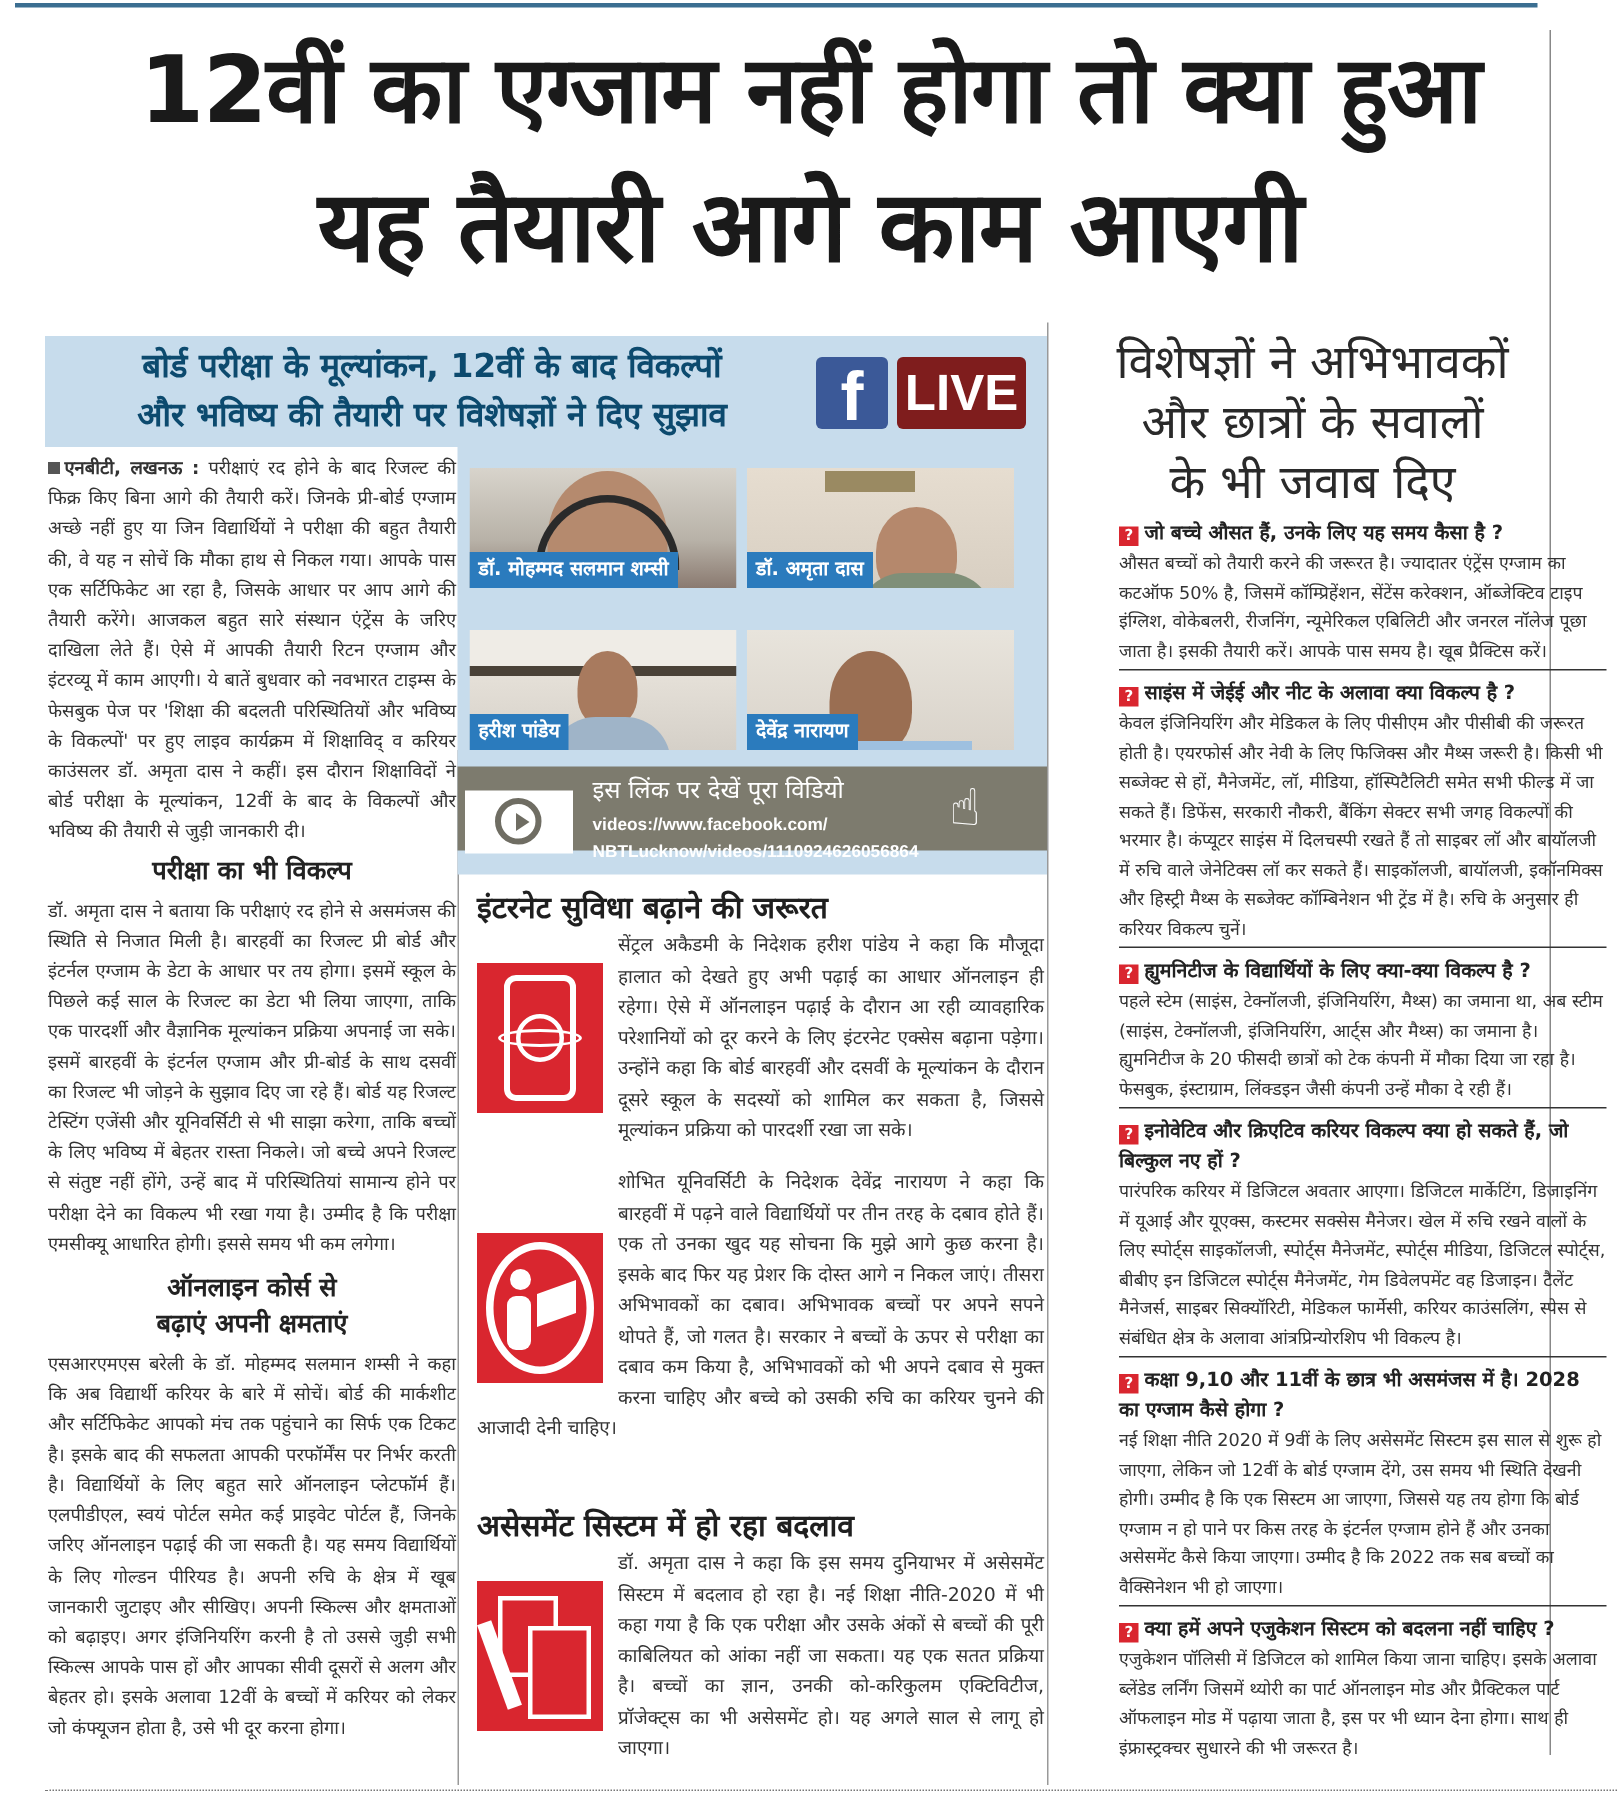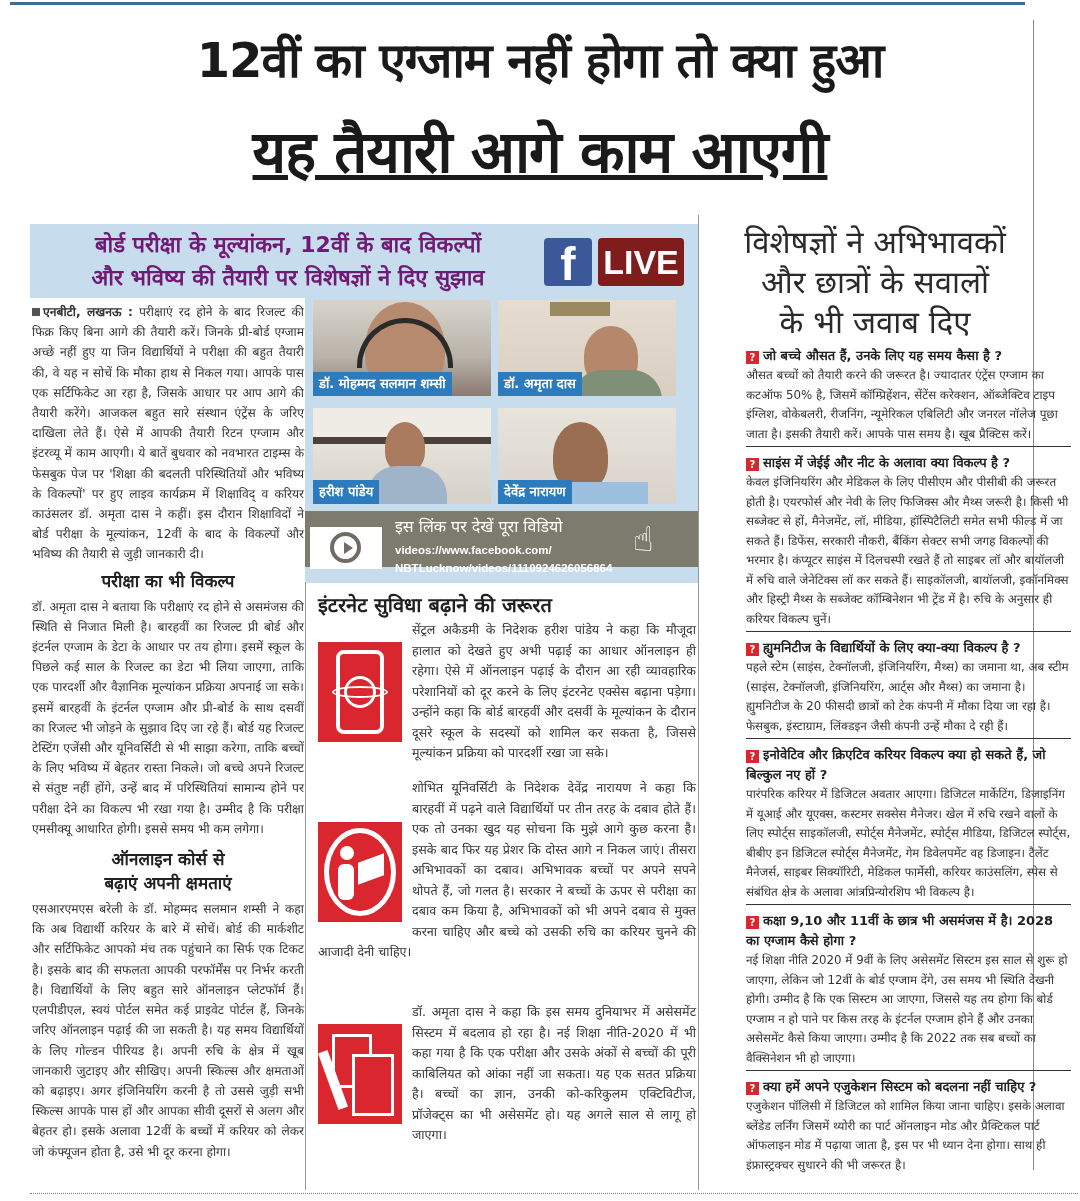--- a/index.html
+++ b/index.html
@@ -1,36 +1,36 @@
 <!DOCTYPE html>
 <html><head>
 <meta charset="utf-8">
 <style>
   * { box-sizing: border-box; margin: 0; padding: 0; }
   body { width: 1080px; height: 1201px; background: #ffffff; font-family: "DejaVu Sans", sans-serif; color: #2a2a2a; overflow: hidden; position: relative; }
   .topbar { position: absolute; left: 10px; top: 2px; width: 1015px; height: 3px; background: #3b6e91; }
   .headline { position: absolute; left: 0; top: 14px; width: 1080px; text-align: center; font-family: "DejaVu Sans", sans-serif; font-weight: bold; color: #1a1a1a; letter-spacing: -1px; }
-  .headline .l1 { font-size: 48px; line-height: 92px; display: block; text-align: center; }
-  .headline .l2 { font-size: 58px; line-height: 92px; display: block; text-decoration: underline; }
+  .headline .l1 { font-size: 62px; line-height: 92px; display: block; text-align: center; }
+  .headline .l2 { font-size: 66px; line-height: 92px; display: block; }
   .rightrule { position: absolute; left: 1033px; top: 20px; width: 1px; height: 1150px; background: #888; }
 
   .banner { position: absolute; left: 30px; top: 224px; width: 668px; height: 74px; background: #c7dcec; }
-  .banner-text { position: absolute; left: 8px; top: 4px; width: 500px; text-align: center; font-size: 22px; line-height: 33px; font-weight: bold; color: #701a75; }
+  .banner-text { position: absolute; left: 8px; top: 4px; width: 500px; text-align: center; font-size: 22px; line-height: 33px; font-weight: bold; color: #0c4a6e; }
   .fb-icon { position: absolute; left: 514px; top: 14px; width: 48px; height: 48px; background: #3b5998; border-radius: 4px; color: #fff; font-size: 46px; font-weight: bold; text-align: center; line-height: 52px; font-family: "Liberation Sans", sans-serif; }
   .live-badge { position: absolute; left: 568px; top: 14px; width: 86px; height: 48px; background: #7f1d1d; border-radius: 4px; color: #fff; font-size: 34px; font-weight: bold; text-align: center; line-height: 48px; font-family: "Liberation Sans", sans-serif; }
 
   .col1 { position: absolute; left: 32px; top: 302px; width: 272px; font-size: 12.2px; line-height: 20.2px; text-align: justify; font-family: "DejaVu Sans", sans-serif; color: #333; }
   .col1 p { margin: 0; }
   .sub-head { font-weight: bold; font-size: 17px; text-align: center; line-height: 24px; margin: 4px 0 4px; color: #222; }
   .byline { font-weight: bold; }
   .sq { display: inline-block; width: 8px; height: 8px; background: #555; margin-right: 3px; }
   .col1-rule { position: absolute; left: 305px; top: 500px; width: 1px; height: 690px; background: #999; }
 
   .video-panel { position: absolute; left: 305px; top: 298px; width: 393px; height: 285px; background: #c7dcec; }
-  .tile { position: absolute; width: 178px; height: 96px; overflow: hidden; }
+  .tile { position: absolute; width: 178px; height: 80px; overflow: hidden; margin-top: 12px; }
   .tile .bg { position: absolute; inset: 0; }
   .tile .cap { position: absolute; left: 0; bottom: 0; height: 24px; padding: 0 6px; background: #2b7bbd; color: #fff; font-size: 13px; line-height: 24px; font-weight: bold; white-space: nowrap; }
   .person { position: absolute; border-radius: 50% 50% 40% 40%; }
   .video-footer { position: absolute; left: 0; top: 213px; width: 393px; height: 56px; background: #7d7b6e; }
   .play-box { position: absolute; left: 5px; top: 16px; width: 72px; height: 42px; background: #fff; }
   .play-circle { position: absolute; left: 20px; top: 5px; width: 31px; height: 31px; border: 4px solid #6f6d63; border-radius: 50%; }
   .play-tri { position: absolute; left: 10px; top: 6px; width: 0; height: 0; border-left: 9px solid #6f6d63; border-top: 6px solid transparent; border-bottom: 6px solid transparent; }
   .video-title { position: absolute; left: 90px; top: 5px; color: #fff; font-size: 16px; line-height: 22px; white-space: nowrap; }
   .video-url { position: absolute; left: 90px; top: 30px; color: #fff; font-size: 11.5px; line-height: 18px; font-weight: bold; font-family: "Liberation Sans", sans-serif; }
   .hand-icon { position: absolute; left: 328px; top: 6px; width: 36px; height: 44px; color: #fff; font-size: 34px; line-height: 44px; }
@@ -136,20 +136,21 @@
   <div class="red-icon" style="margin-top:44px; height:100px;">
     <div style="position:absolute; left:6px; top:6px; width:72px; height:88px; border:5px solid #fff; border-radius:50%;"></div>
     <div style="position:absolute; left:22px; top:24px; width:14px; height:14px; background:#fff; border-radius:50%;"></div>
     <div style="position:absolute; left:20px; top:42px; width:16px; height:36px; background:#fff; border-radius:6px;"></div>
     <div style="position:absolute; left:40px; top:36px; width:26px; height:22px; background:#fff; transform:skewY(-20deg);"></div>
   </div>
   <p>शोभित यूनिवर्सिटी के निदेशक देवेंद्र नारायण ने कहा कि बारहवीं में पढ़ने वाले विद्यार्थियों पर तीन तरह के दबाव होते हैं। एक तो उनका खुद यह सोचना कि मुझे आगे कुछ करना है। इसके बाद फिर यह प्रेशर कि दोस्त आगे न निकल जाएं। तीसरा अभिभावकों का दबाव। अभिभावक बच्चों पर अपने सपने थोपते हैं, जो गलत है। सरकार ने बच्चों के ऊपर से परीक्षा का दबाव कम किया है, अभिभावकों को भी अपने दबाव से मुक्त करना चाहिए और बच्चे को उसकी रुचि का करियर चुनने की आजादी देनी चाहिए।</p>
 </div>
 
 <div class="col2" style="top:1002px;">
+  <div class="sec-head">असेसमेंट सिस्टम में हो रहा बदलाव</div>
   <div class="red-icon" style="margin-top:22px; height:100px;">
     <div style="position:absolute; left:14px; top:10px; width:40px; height:54px; border:3px solid #fff;"></div>
     <div style="position:absolute; left:34px; top:30px; width:42px; height:62px; border:3px solid #fff; background:#d9262f;"></div>
     <div style="position:absolute; left:10px; top:26px; width:10px; height:60px; background:#fff; transform:rotate(-20deg);"></div>
   </div>
   <p>डॉ. अमृता दास ने कहा कि इस समय दुनियाभर में असेसमेंट सिस्टम में बदलाव हो रहा है। नई शिक्षा नीति-2020 में भी कहा गया है कि एक परीक्षा और उसके अंकों से बच्चों की पूरी काबिलियत को आंका नहीं जा सकता। यह एक सतत प्रक्रिया है। बच्चों का ज्ञान, उनकी को-करिकुलम एक्टिविटीज, प्रॉजेक्ट्स का भी असेसमेंट हो। यह अगले साल से लागू हो जाएगा।</p>
 </div>
 
 <div class="col2-rule"></div>
 

